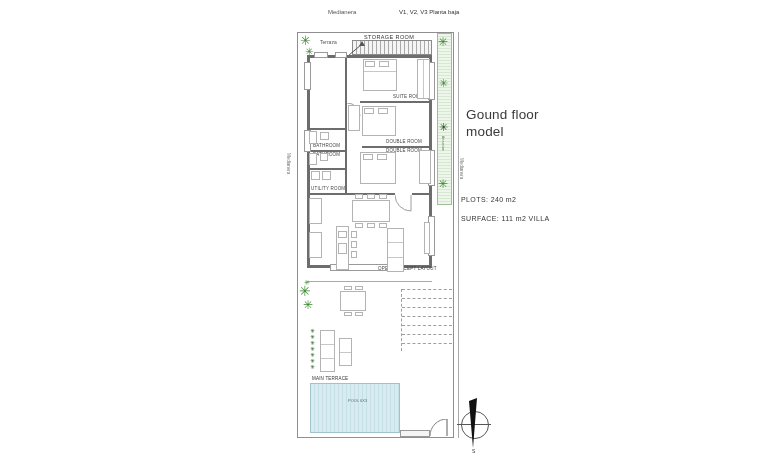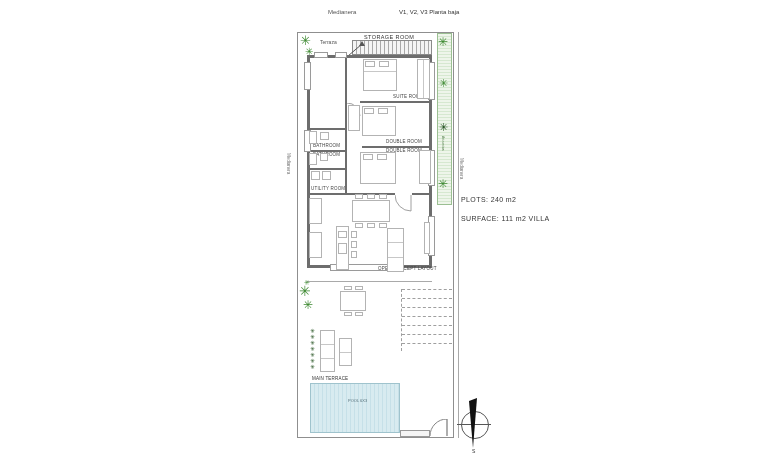--- a/index.html
+++ b/index.html
@@ -186,16 +186,18 @@
     <line x1="17" y1="0" x2="17" y2="17" stroke="#777" stroke-width="1.2"></line>
   </svg>
 
   <div class="abs" id="compass-circle"></div>
   <div class="thin" style="left:457px;top:424px;width:34px;height:1px;background:#555;"></div>
   <svg class="abs" style="left:469px;top:398px;" width="9" height="50">
     <polygon points="0,3 8,0 4,50" fill="#111"></polygon>
   </svg>
   <div class="lbl" style="left:472px;top:448px;font-size:5px;color:#333;">S</div>
 
+  <div class="lbl" style="left:466px;top:106px;font-size:13.5px;line-height:17px;color:#3a3a3a;white-space:pre-line;letter-spacing:0.2px;">Gound floor
+model</div>
   <div class="lbl" style="left:461px;top:196px;font-size:7px;letter-spacing:0.4px;color:#333;">PLOTS: 240 m2</div>
   <div class="lbl" style="left:461px;top:215px;font-size:7px;letter-spacing:0.4px;color:#333;">SURFACE: 111 m2 VILLA</div>
 
 </div>
 
 </body></html>

